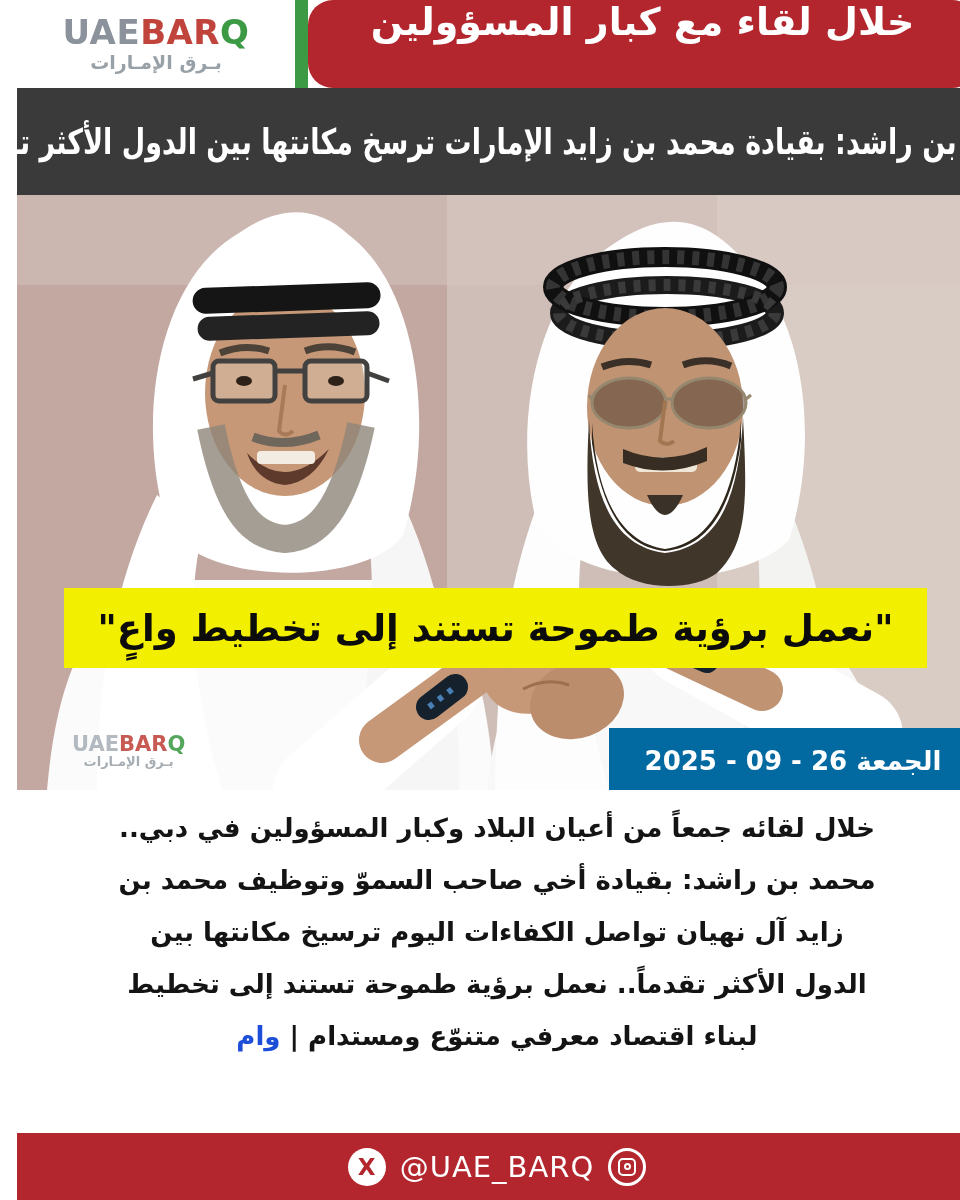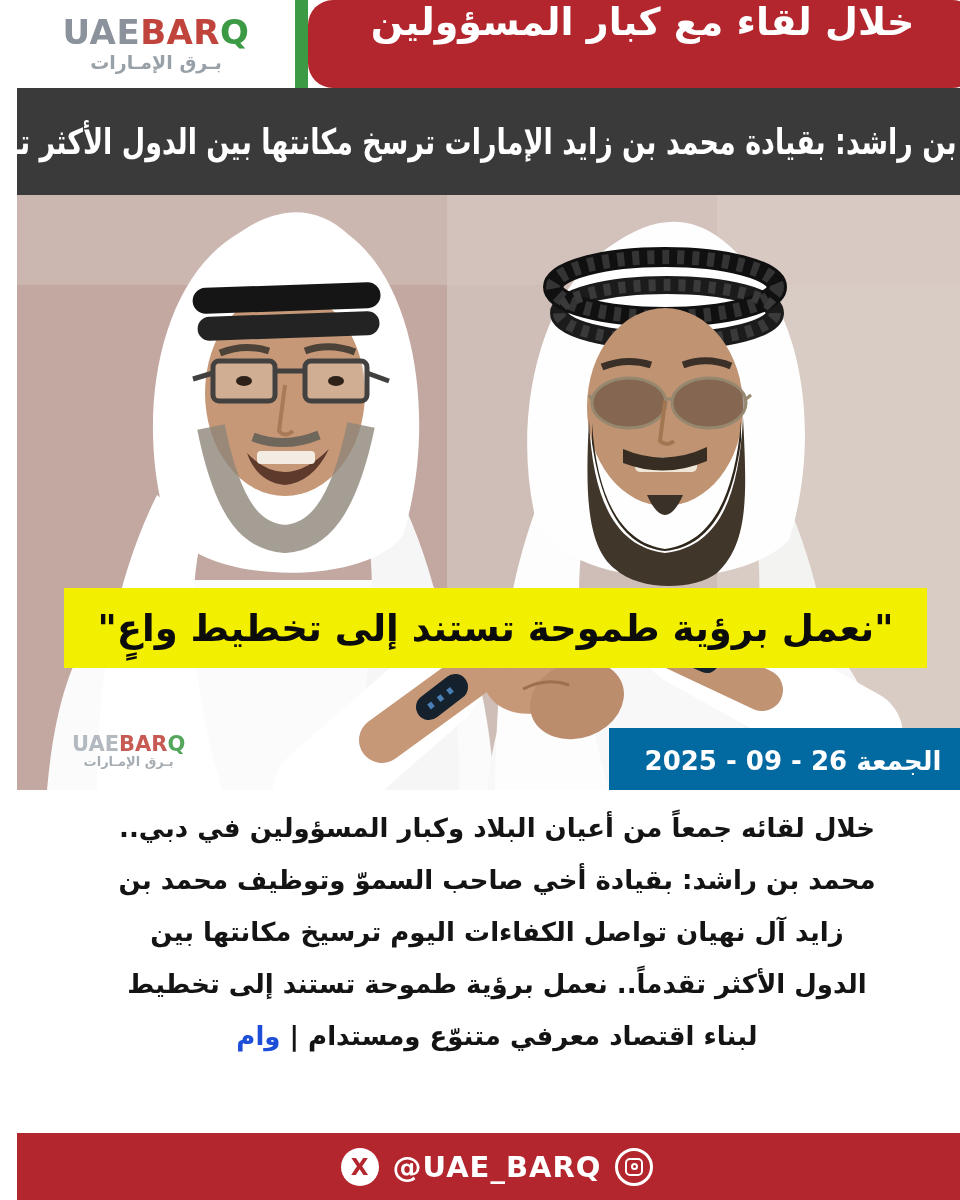--- a/index.html
+++ b/index.html
@@ -66,21 +66,21 @@
   
   .footer{
     height:67px;background:#b3262d;display:flex;align-items:center;
     justify-content:center;gap:14px;color:#ffffff;
   }
   .x-badge{
     width:38px;height:38px;border-radius:50%;background:#ffffff;color:#b3262d;
     display:flex;align-items:center;justify-content:center;
     font-size:23px;font-weight:bold;
   }
-  .handle{font-size:29px;font-weight:bold;letter-spacing:1px;}
+  .handle{font-size:29px;font-weight:normal;letter-spacing:1px;}
   .ig-badge{
     width:38px;height:38px;border-radius:50%;border:3px solid #ffffff;
     box-sizing:border-box;position:relative;
   }
   .ig-frame{
     position:absolute;left:50%;top:50%;width:18px;height:18px;margin:-9px 0 0 -9px;
     border:2.5px solid #ffffff;border-radius:5px;box-sizing:border-box;
   }
   .ig-lens{
     position:absolute;left:50%;top:50%;width:7px;height:7px;margin:-3.5px 0 0 -3.5px;

